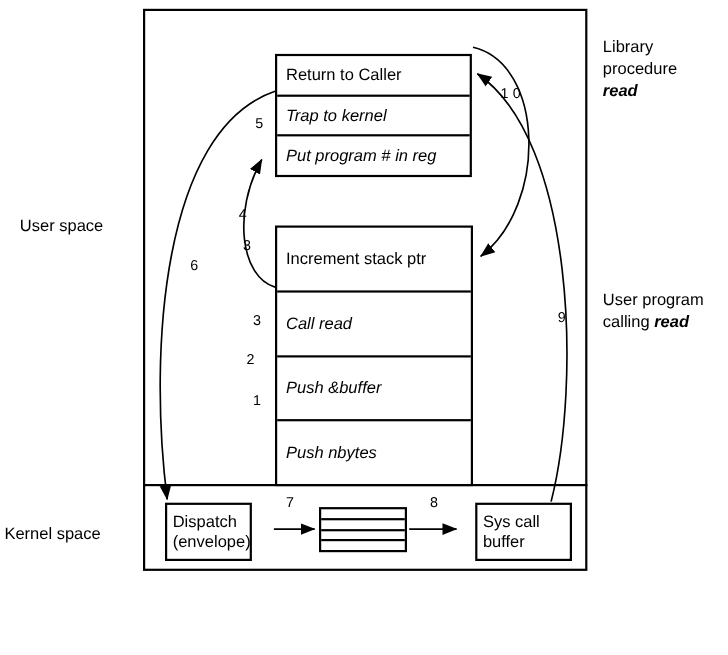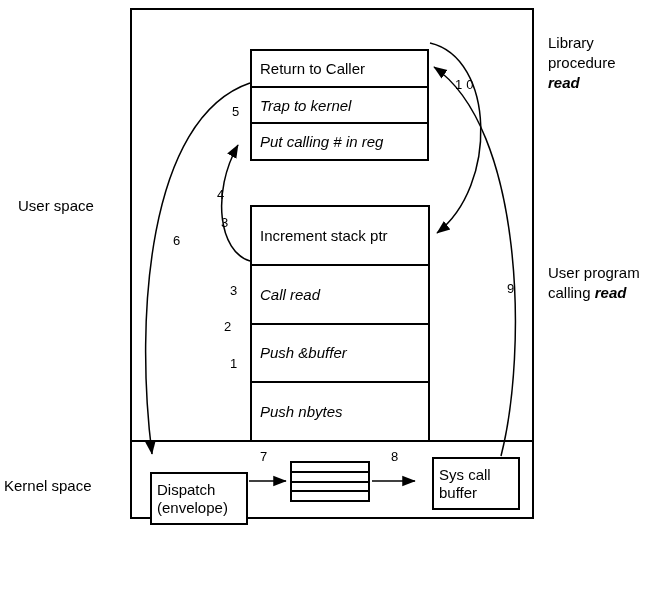--- a/index.html
+++ b/index.html
@@ -35,34 +35,34 @@
 <div style="position:absolute; inset:0;">
 
   <div class="box" style="left:130px; top:8px; width:404px; height:511px;"></div>
 
   <div class="divider" style="left:130px; top:440px; width:404px;"></div>
 
   <div class="box" style="left:250px; top:28px; width:179px; height:112px;margin-top:21px;">
     <div class="rows">
       <div class="row">Return to Caller</div>
       <div class="row">Trap to kernel</div>
-      <div class="row">Put calling # in reg</div>
+      <div class="row">Put program # in reg</div>
     </div>
   </div>
 
   <div class="box" style="left:250px; top:205px; width:180px; height:237px;">
     <div class="rows">
       <div class="row">Increment stack ptr</div>
       <div class="row">Call read</div>
       <div class="row">Push &amp;buffer</div>
       <div class="row">Push nbytes</div>
     </div>
   </div>
 
-  <div class="box small-box" style="left:150px; top:472px; width:98px; height:53px;">
+  <div class="box small-box" style="left:150px; top:457px; width:79px; height:53px;">
     <div>Dispatch</div>
     <div>(envelope)</div>
   </div>
 
   <div class="box" style="left:290px; top:461px; width:80px; height:41px;">
     <div class="rows">
       <div class="trow"></div>
       <div class="trow"></div>
       <div class="trow"></div>
       <div class="trow"></div>

